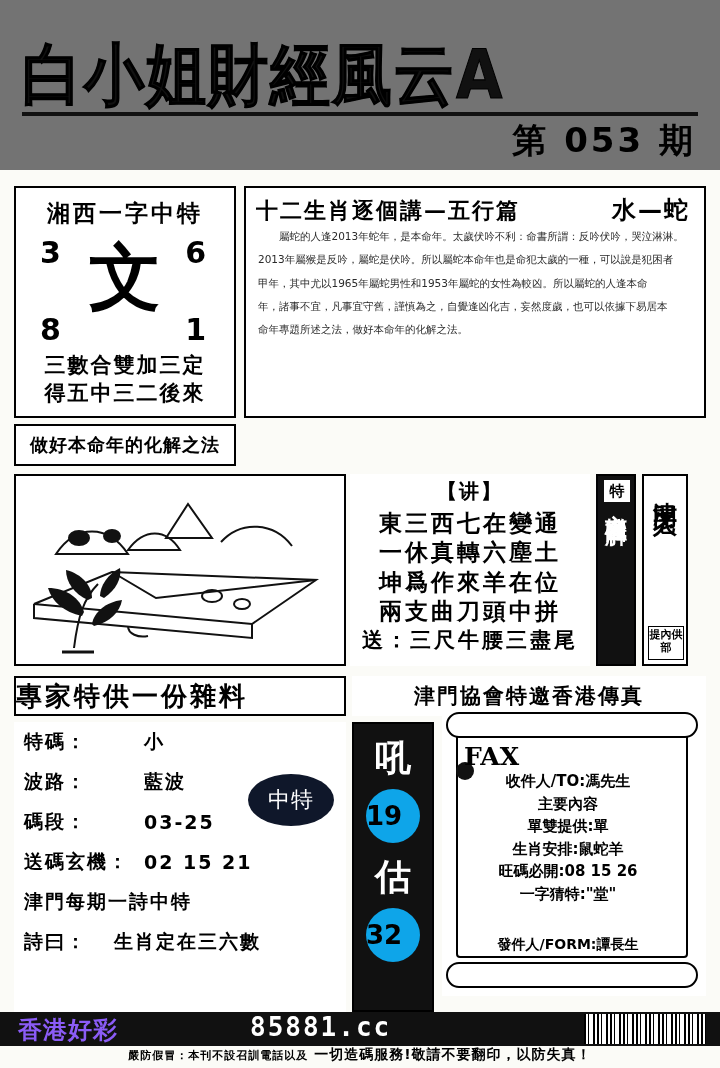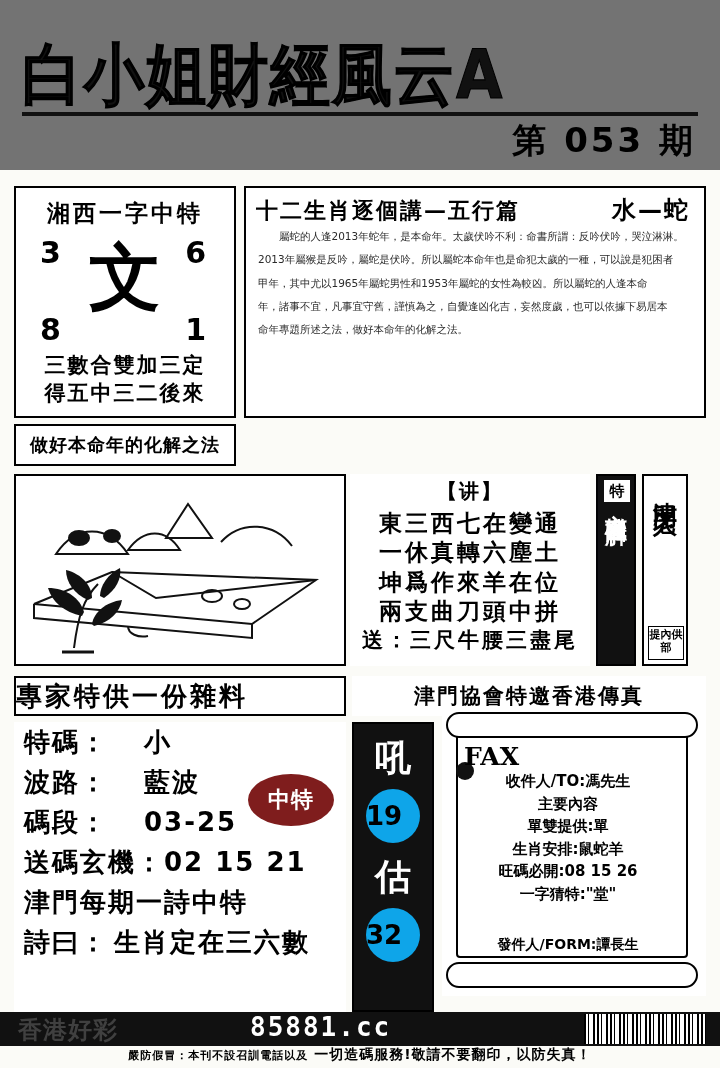--- a/index.html
+++ b/index.html
@@ -150,30 +150,30 @@
   #secRight { left:352px; top:676px; width:354px; height:40px; border:none; }
   #secRight .t {
     text-align:center; font-size:21px; font-weight:bold;
     letter-spacing:2px; line-height:40px; white-space:nowrap;
   }
 
   
   #datalist { left:14px; top:722px; width:332px; height:290px; border:none; }
   .drow {
     display:flex; align-items:center;
-    font-size:26px; font-weight:bold; letter-spacing:2px;
+    font-size:19px; font-weight:bold; letter-spacing:2px;
     height:40px; padding-left:10px; white-space:nowrap;
   }
   .drow .k { min-width:120px; }
   .drow .v { }
   .oval {
     position:absolute; right:12px; top:52px;
     width:86px; height:52px; border-radius:50%;
-    background:#7f1d1d; color:#fff; text-align:center;
-    font-size:22px; font-weight:bold; line-height:52px;
+    background:#0f172a; color:#fff; text-align:center;
+    font-size:22px; font-weight:normal; line-height:52px;
     letter-spacing:1px;
   }
 
   
   #blackcol {
     left:352px; top:722px; width:82px; height:290px;
     background:#111; border:2px solid #000; color:#fff;
   }
   #blackcol .c1, #blackcol .c2 {
     text-align:center; font-size:36px; font-weight:bold; margin-top:10px;
@@ -220,21 +220,21 @@
     background:#111; border-radius:50%;
   }
 
   
   #footerbar {
     position:absolute; left:0; top:1012px; width:720px; height:34px;
     background:#111;
   }
   .footer-brand {
     position:absolute; left:18px; top:1014px;
-    color:#404040; font-size:24px; font-weight:bold; letter-spacing:1px;
+    color:#8b5cf6; font-size:24px; font-weight:bold; letter-spacing:1px;
   }
   .footer-site {
     position:absolute; left:250px; top:1012px;
     color:#fff; font-size:26px; font-weight:bold; letter-spacing:2px;
     font-family:"DejaVu Sans Mono", monospace;
   }
   .barcode {
     position:absolute; right:14px; top:1014px; width:122px; height:30px;
     background:
       repeating-linear-gradient(90deg,#000 0 2px,#fff 2px 4px,#000 4px 5px,#fff 5px 9px,#000 9px 11px,#fff 11px 13px);

